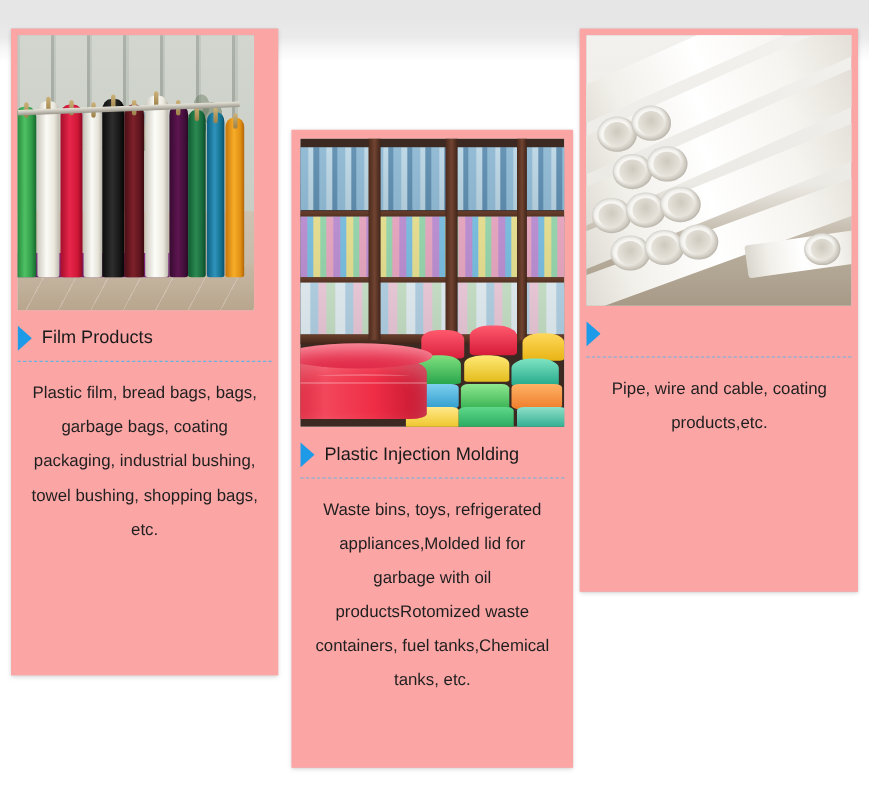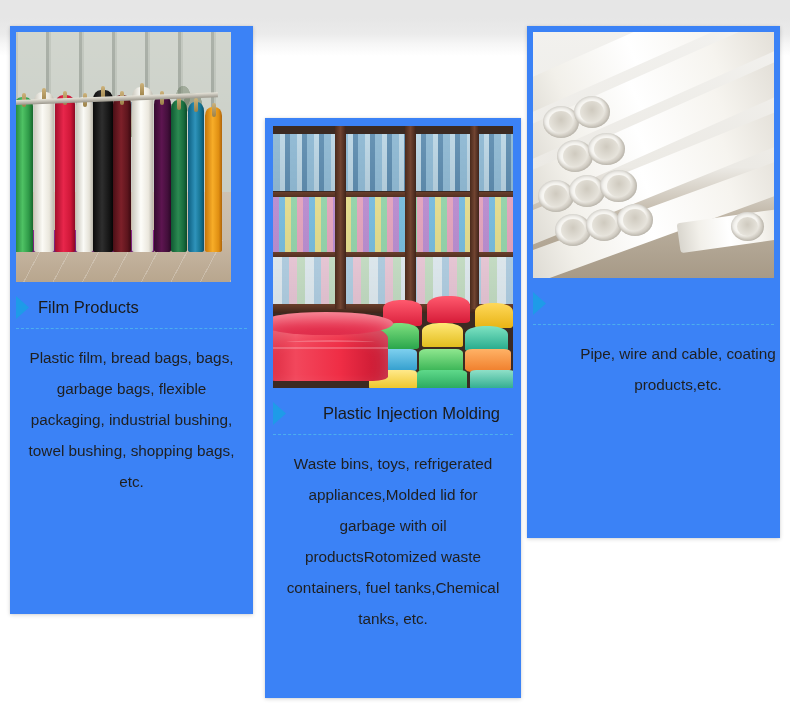--- a/index.html
+++ b/index.html
@@ -31,21 +31,21 @@
     line-height: 50px;
     font-weight: 400;
     color: #141414;
     letter-spacing: 0.2px;
     z-index: 6;
   }
 
   
   .card {
     position: absolute;
-    background: #3b82f6;
+    background: #fca5a5;
     box-shadow: 0 1px 4px rgba(0,0,0,0.17), 0 0 1px rgba(0,0,0,0.10);
   }
   .card-left  { left: 10px;  top: 26px;  width: 243px; height: 588px; z-index: 3; }
   .card-mid   { left: 265px; top: 118px; width: 256px; height: 580px; z-index: 5; }
   .card-right { left: 527px; top: 26px;  width: 253px; height: 512px; z-index: 3; }
 
   .photo-frame {
     position: absolute;
     overflow: hidden;
     background: #cfcfcf;
@@ -238,21 +238,21 @@
       <span class="arrow-marker">
         <svg width="13" height="23" viewBox="0 0 13 23">
             <polygon points="0,0 13,11.5 0,23" fill="#1e9be8"></polygon>
           </svg>
       </span>
       <span class="caption-label">Film Products</span>
     </div>
 
     <div class="divider" style="left:6px; top:302px; width:231px;"></div>
 
-    <div class="body-text" style="left:13px; top:316px; width:217px;">Plastic film, bread bags, bags, garbage bags, flexible packaging, industrial bushing, towel bushing, shopping bags, etc.</div>
+    <div class="body-text" style="left:13px; top:316px; width:217px;">Plastic film, bread bags, bags, garbage bags, coating packaging, industrial bushing, towel bushing, shopping bags, etc.</div>
   </div>
 
   <div class="card card-mid">
 
     <div class="photo-frame" style="left:8px; top:8px; width:240px; height:262px;">
       <div class="photo">
         <div class="ph2-bg"></div>
 
         <div class="shelf-goods" style="top:3%; height:22%;
           background:
@@ -302,21 +302,21 @@
           <div style="position:absolute; left:60%; bottom:-4%; width:21%; height:20%; border-radius:14%; background:linear-gradient(to bottom,#5fd98a,#1d9e56);"></div>
           <div style="position:absolute; left:82%; bottom:-2%; width:19%; height:18%; border-radius:14%; background:linear-gradient(to bottom,#8fe0c8,#2aa98c);"></div>
 
           <div class="bin-red-big"></div>
           <div class="bin-red-lid"></div>
           <div class="bin-red-rings"></div>
         </div>
       </div>
     </div>
 
-    <div class="caption-row" style="left:8px; top:276px;gap:28px;">
+    <div class="caption-row" style="left:8px; top:276px;">
       <span class="arrow-marker">
         <svg width="13" height="23" viewBox="0 0 13 23">
             <polygon points="0,0 13,11.5 0,23" fill="#1e9be8"></polygon>
           </svg>
       </span>
       <span class="caption-label">Plastic Injection Molding</span>
     </div>
 
     <div class="divider" style="left:8px; top:316px; width:240px;"></div>
 
@@ -374,16 +374,16 @@
     <div class="caption-row" style="left:6px; top:258px;">
       <span class="arrow-marker">
         <svg width="13" height="23" viewBox="0 0 13 23">
             <polygon points="0,0 13,11.5 0,23" fill="#1e9be8"></polygon>
           </svg>
       </span>
     </div>
 
     <div class="divider" style="left:6px; top:298px; width:241px;"></div>
 
-    <div class="body-text" style="left:22px; top:312px; width:210px;margin-left:24px;">Pipe, wire and cable, coating products,etc.</div>
+    <div class="body-text" style="left:22px; top:312px; width:210px;">Pipe, wire and cable, coating products,etc.</div>
   </div>
 
 </div>
 
 </body></html>

